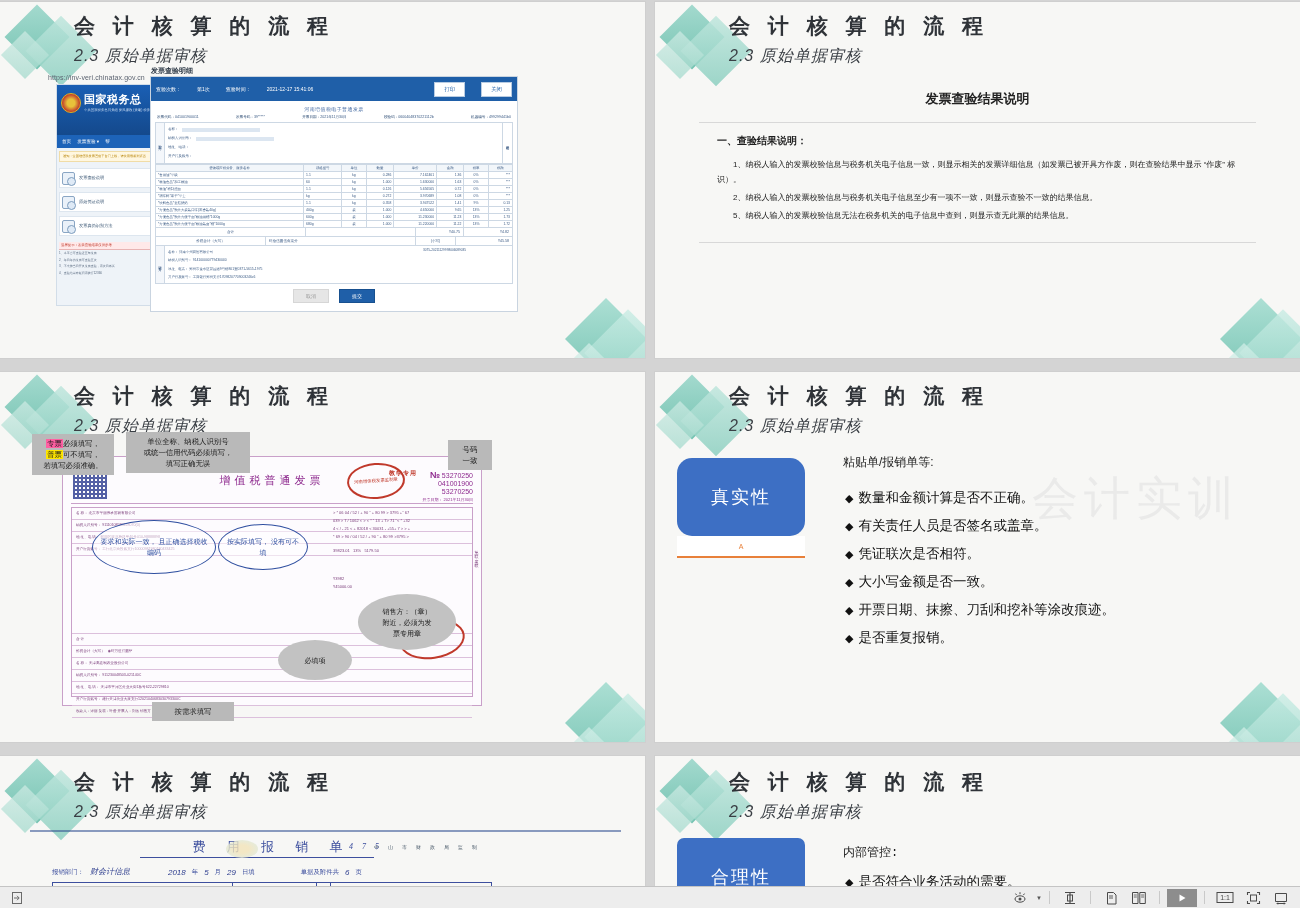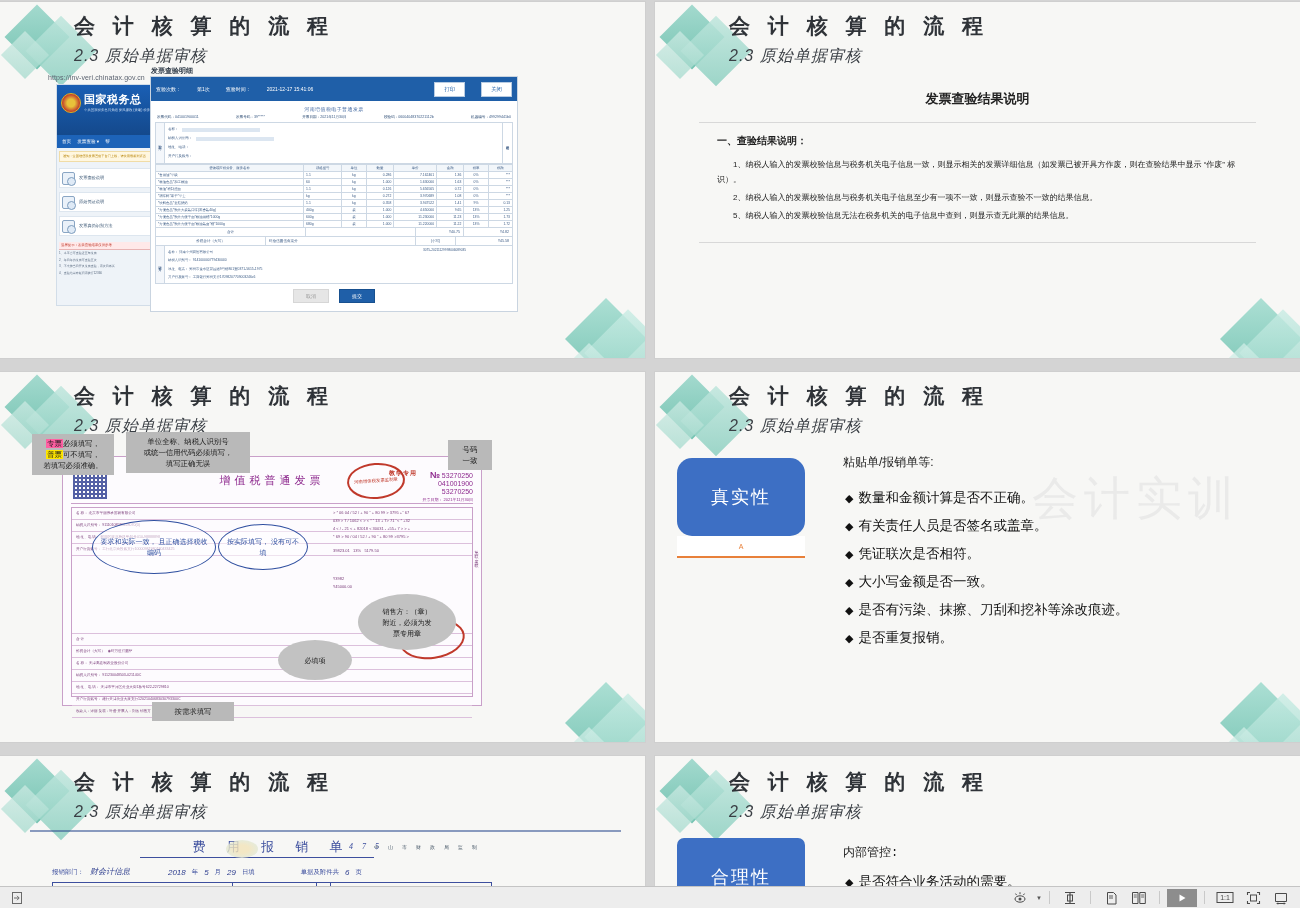--- a/index.html
+++ b/index.html
@@ -713,21 +713,21 @@
 
       <div class="bluebox" style="left:22px; top:86px; width:128px; height:78px;">真实性</div>
       <div class="bluebox-tab" style="left:22px; top:164px; width:128px; height:22px; line-height:22px;">A</div>
 
       <div class="lead-txt" style="left:188px; top:82px;">粘贴单/报销单等:</div>
       <div class="bullets" style="left:190px; top:112px;">
         <div class="bl">数量和金额计算是否不正确。</div>
         <div class="bl">有关责任人员是否签名或盖章。</div>
         <div class="bl">凭证联次是否相符。</div>
         <div class="bl">大小写金额是否一致。</div>
-        <div class="bl">是否有污染、抹擦、刀刮和挖补等涂改痕迹。</div>
+        <div class="bl">开票日期、抹擦、刀刮和挖补等涂改痕迹。</div>
         <div class="bl">是否重复报销。</div>
       </div>
 
       <div class="deco-br">
         <div class="dia b1"></div>
           <div class="dia b2"></div>
           <div class="dia b3"></div>
       </div>
     </div>
 

